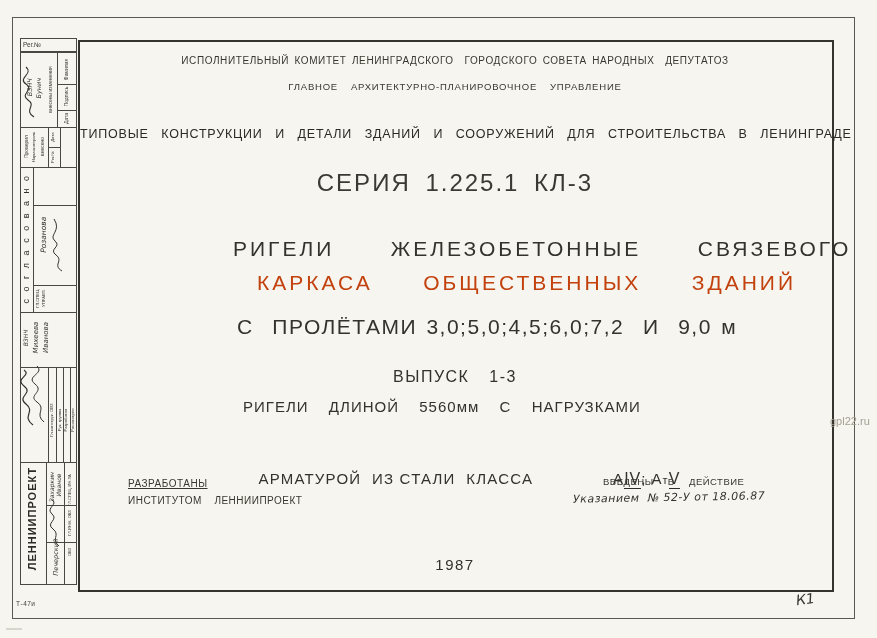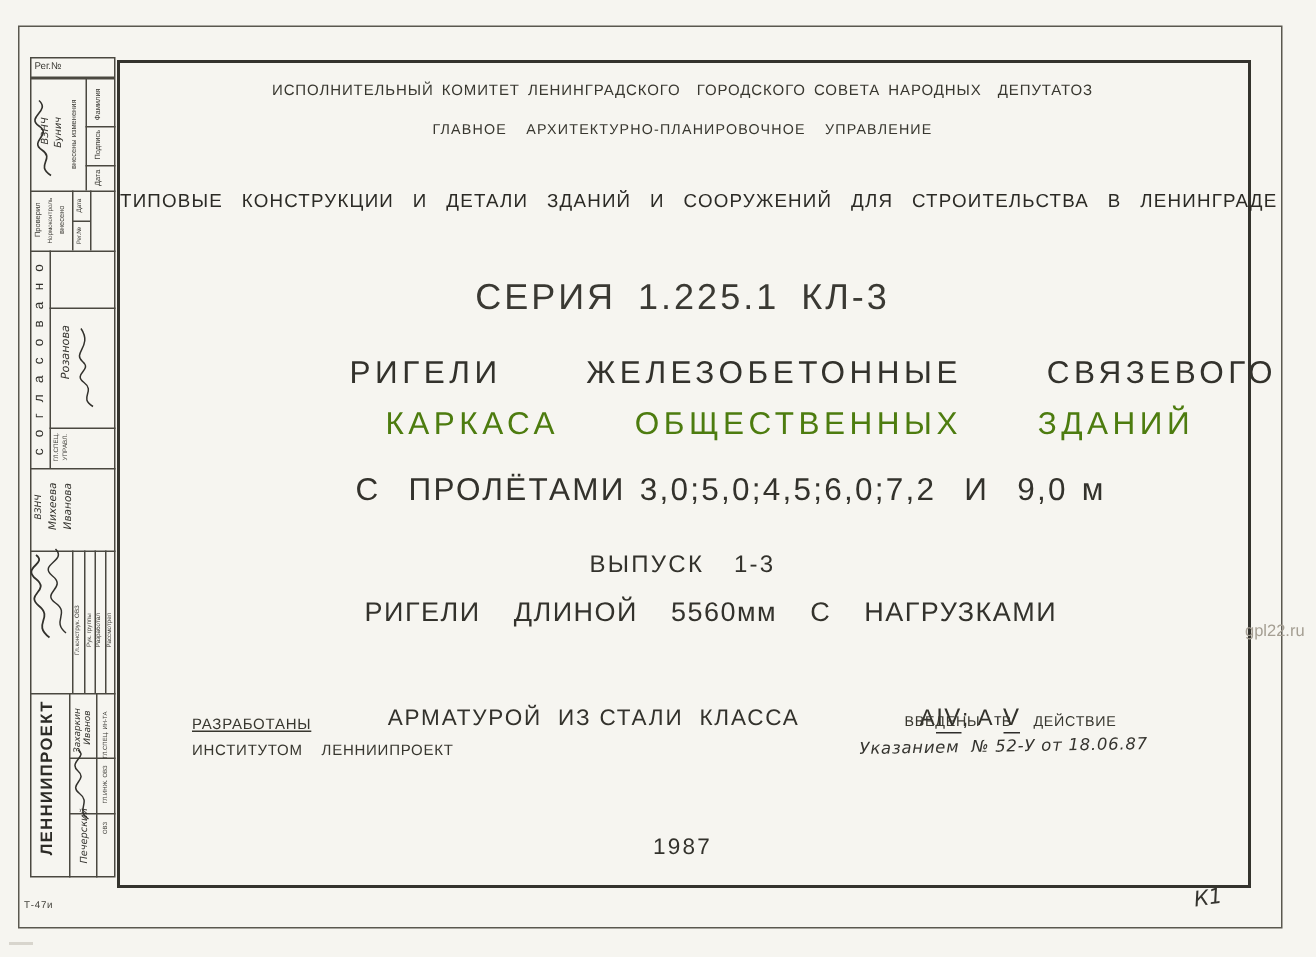--- a/index.html
+++ b/index.html
@@ -114,28 +114,28 @@
   </svg>
   <div class="rot hand" style="left:28px;top:554px;width:56px;font-size:6.5px;">Печерский</div>
   <div class="rot" style="left:42px;top:488px;width:56px;font-size:4px;">ГЛ.СПЕЦ. ИН-ТА</div>
   <div class="rot" style="left:45px;top:521px;width:50px;font-size:4px;">ГЛ.ИНЖ. ОВЗ</div>
   <div class="rot" style="left:60px;top:550px;width:20px;font-size:4px;">ОВЗ</div>
 
   <div class="c" style="top:82px;font-size:9.5px;letter-spacing:0.8px;word-spacing:3px;color:#38372f;">ГЛАВНОЕ  АРХИТЕКТУРНО-ПЛАНИРОВОЧНОЕ  УПРАВЛЕНИЕ</div>
   <div class="c" style="top:55px;font-size:10px;letter-spacing:0.6px;word-spacing:2px;color:#38372f;">ИСПОЛНИТЕЛЬНЫЙ КОМИТЕТ ЛЕНИНГРАДСКОГО  ГОРОДСКОГО СОВЕТА НАРОДНЫХ  ДЕПУТАТОЗ</div>
   <div class="c" style="top:127px;font-size:12.5px;letter-spacing:0.8px;word-spacing:2px;color:#2b2a25;">ТИПОВЫЕ  КОНСТРУКЦИИ  И  ДЕТАЛИ  ЗДАНИЙ  И  СООРУЖЕНИЙ  ДЛЯ  СТРОИТЕЛЬСТВА  В  ЛЕНИНГРАДЕ</div>
 
-  <div class="c" style="top:169px;font-size:24px;letter-spacing:2px;word-spacing:6px;color:#3a3933;margin-top:16px;">СЕРИЯ 1.225.1 КЛ-3</div>
+  <div class="c" style="top:169px;font-size:24px;letter-spacing:2px;word-spacing:6px;color:#3a3933;">СЕРИЯ 1.225.1 КЛ-3</div>
 
   <div class="t" style="left:233px;top:237px;font-size:21px;letter-spacing:3px;word-spacing:10px;color:#33322c;">РИГЕЛИ   ЖЕЛЕЗОБЕТОННЫЕ   СВЯЗЕВОГО</div>
-  <div class="t" style="left:257px;top:271px;font-size:21px;letter-spacing:3px;word-spacing:8px;color:#4d7c0f;">КАРКАСА   ОБЩЕСТВЕННЫХ   ЗДАНИЙ</div>
+  <div class="t" style="left:257px;top:271px;font-size:21px;letter-spacing:3px;word-spacing:8px;color:#c2410c;">КАРКАСА   ОБЩЕСТВЕННЫХ   ЗДАНИЙ</div>
   <div class="t" style="left:237px;top:315px;font-size:21px;letter-spacing:1.5px;word-spacing:2px;color:#33322c;">С  ПРОЛЁТАМИ 3,0;5,0;4,5;6,0;7,2  И  9,0 м</div>
 
   <div class="c" style="top:368px;font-size:16px;letter-spacing:1.5px;word-spacing:4px;color:#33322c;">ВЫПУСК  1-3</div>
-  <div class="t" style="left:243px;top:398px;font-size:18px;letter-spacing:1px;word-spacing:5px;color:#33322c;">РИГЕЛИ  ДЛИНОЙ  5560мм  С  НАГРУЗКАМИ</div>
+  <div class="t" style="left:243px;top:398px;font-size:15px;letter-spacing:1px;word-spacing:5px;color:#33322c;">РИГЕЛИ  ДЛИНОЙ  5560мм  С  НАГРУЗКАМИ</div>
 
   <div class="t" style="left:237px;top:453px;font-size:15px;letter-spacing:1.2px;color:#33322c;">
     <span>АРМАТУРОЙ  ИЗ СТАЛИ  КЛАССА</span><span style="display:inline-block;width:80px;"></span><span class="steel"><span>А</span><span class="grade">IV</span></span><span class="steel">; </span><span class="steel"><span>А</span><span class="small-t">т</span><span class="grade">V</span></span>
   </div>
 
   <div class="t" style="left:128px;top:478px;font-size:10px;letter-spacing:0.5px;color:#38372f;text-decoration:underline;">РАЗРАБОТАНЫ</div>
   <div class="t" style="left:128px;top:495px;font-size:10px;letter-spacing:0.5px;word-spacing:3px;color:#38372f;">ИНСТИТУТОМ  ЛЕННИИПРОЕКТ</div>
 
   <div class="t" style="left:603px;top:477px;font-size:9.5px;letter-spacing:0.5px;word-spacing:4px;color:#38372f;">ВВЕДЕНЫ  В  ДЕЙСТВИЕ</div>
   <div class="t hand" style="left:573px;top:492px;font-size:11px;letter-spacing:0.5px;transform:rotate(-1deg);">Указанием  № 52-У от 18.06.87</div>

